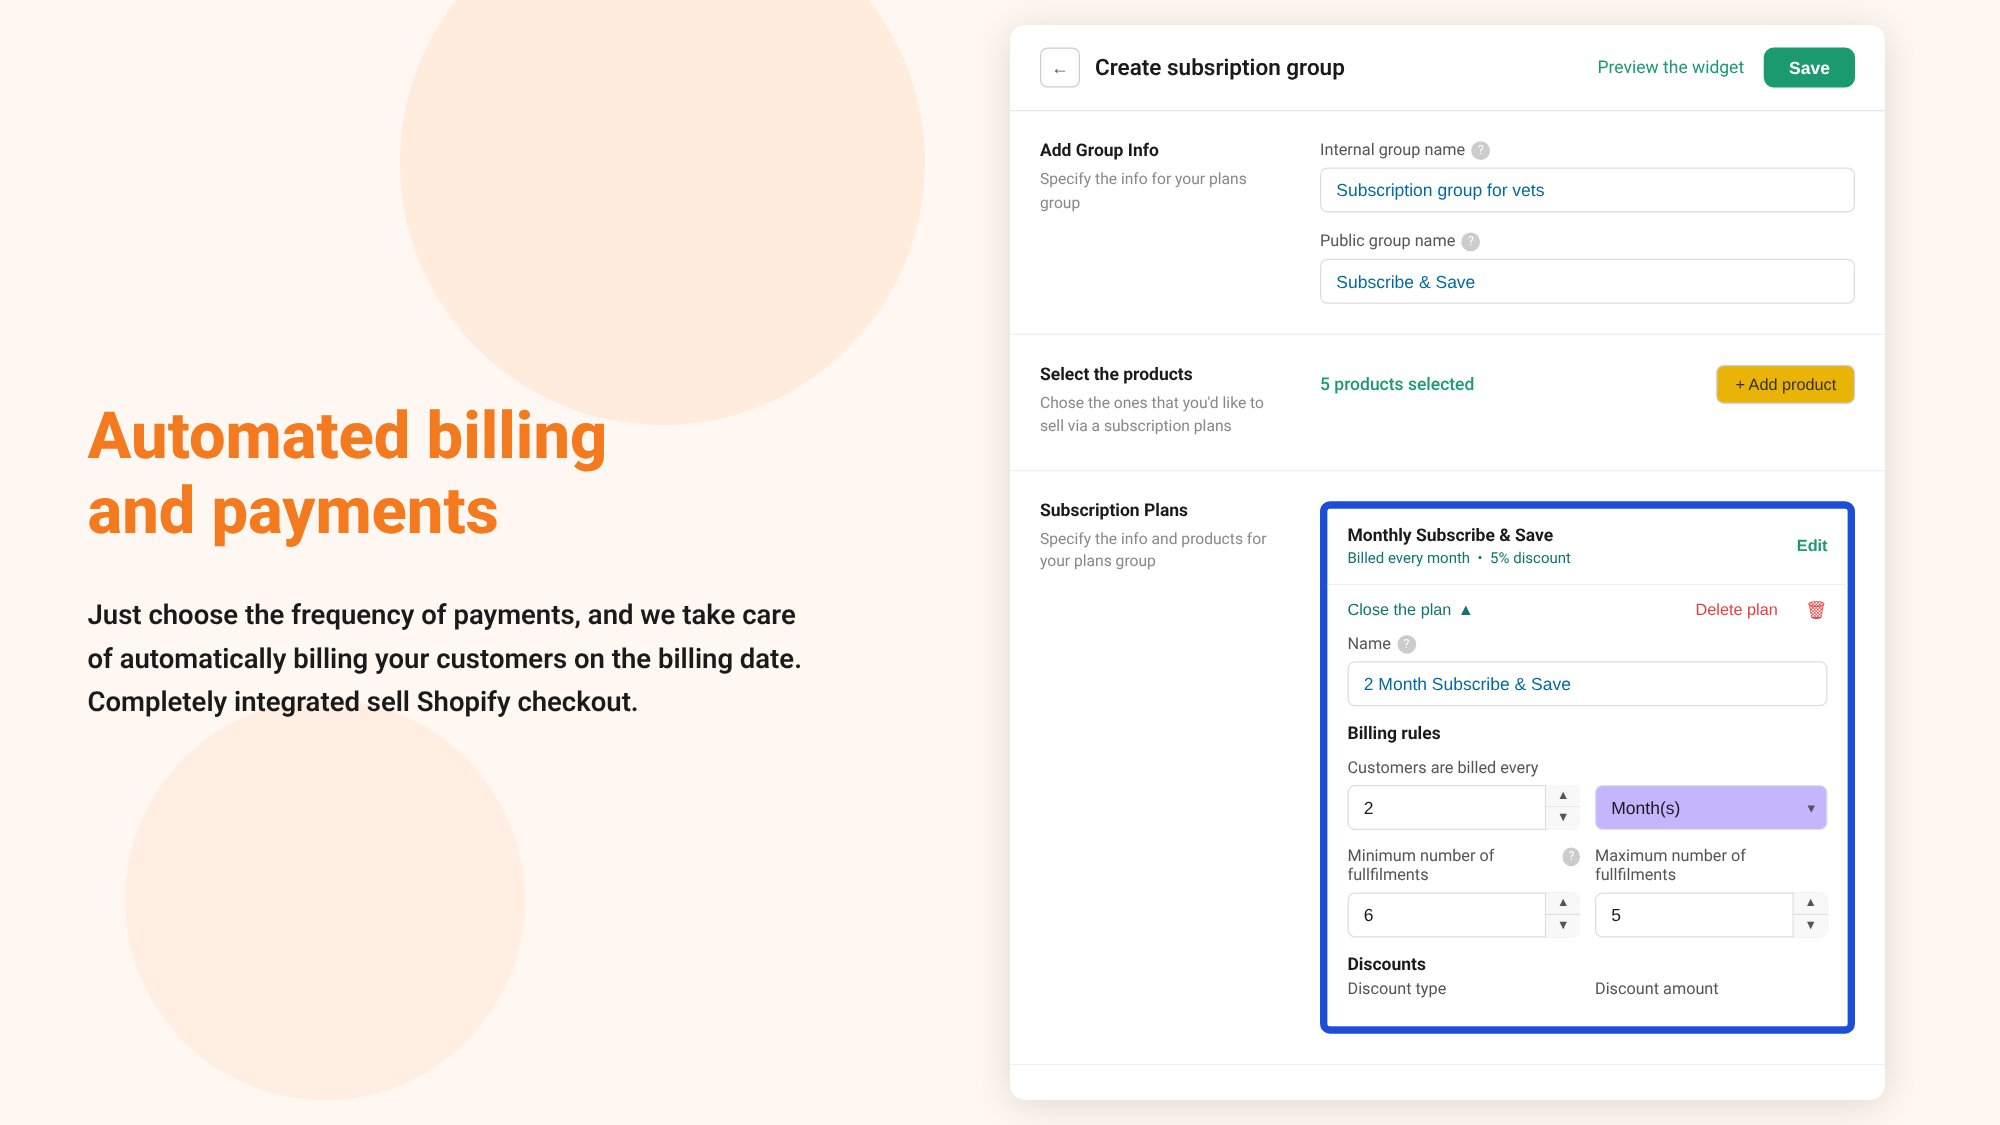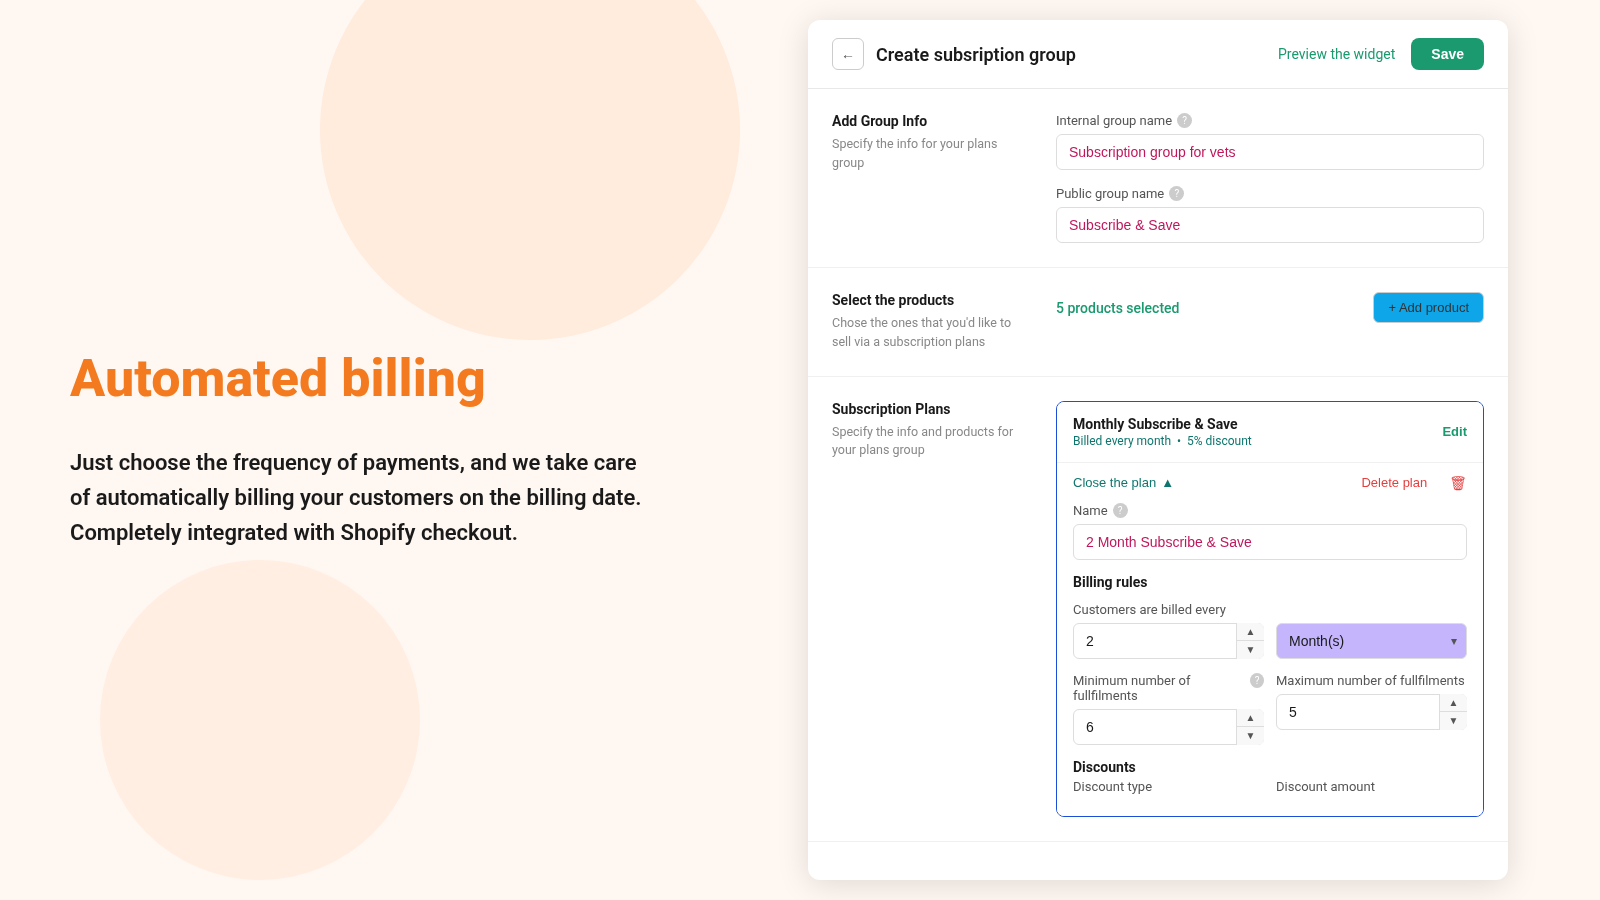--- a/index.html
+++ b/index.html
@@ -213,54 +213,54 @@
       justify-content: center;
       cursor: pointer;
     }
 
     .text-input {
       width: 100%;
       border: 1px solid #ddd;
       border-radius: 6px;
       padding: 9px 12px;
       font-size: 14px;
-      color: #be185d;
+      color: #0369a1;
       background: #fff;
       outline: none;
     }
 
     
     .products-row {
       display: flex;
       align-items: center;
       justify-content: space-between;
     }
 
     .products-selected {
       color: #1a9a6e;
       font-size: 14px;
       font-weight: 500;
     }
 
     .add-product-btn {
       border: 1.5px solid #ccc;
       border-radius: 6px;
-      background: #0ea5e9;
+      background: #eab308;
       padding: 7px 14px;
       font-size: 13px;
       color: #333;
       cursor: pointer;
       display: flex;
       align-items: center;
       gap: 5px;
     }
 
     
     .plan-card {
-      border: 1px solid #1d4ed8;
+      border: 6px solid #1d4ed8;
       border-radius: 8px;
       overflow: hidden;
       margin-bottom: 0;
     }
 
     .plan-header {
       display: flex;
       align-items: center;
       justify-content: space-between;
       padding: 14px 16px;
@@ -461,22 +461,23 @@
   </style>
 </head>
 <body>
 
 <div class="bg-circle-1"></div>
 <div class="bg-circle-2"></div>
 
 <div class="left-panel">
   <h1 class="left-title">
     <span>Automated billing</span><br>
+    <span>and payments</span>
   </h1>
-  <p class="left-description">Just choose the frequency of payments, and we take care of automatically billing your customers on the billing date. Completely integrated with Shopify checkout.</p>
+  <p class="left-description">Just choose the frequency of payments, and we take care of automatically billing your customers on the billing date. Completely integrated sell Shopify checkout.</p>
 </div>
 
 <div class="right-panel">
   <div class="card">
 
     <div class="card-header">
       <div class="card-header-left">
         <button class="back-btn">
           <span class="back-arrow">←</span>
         </button>

